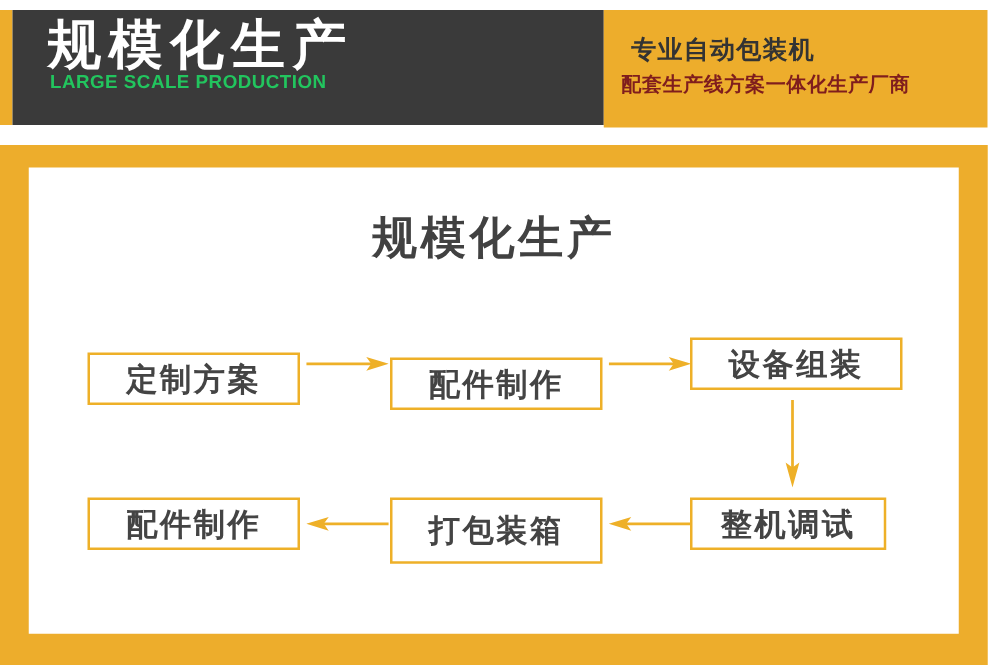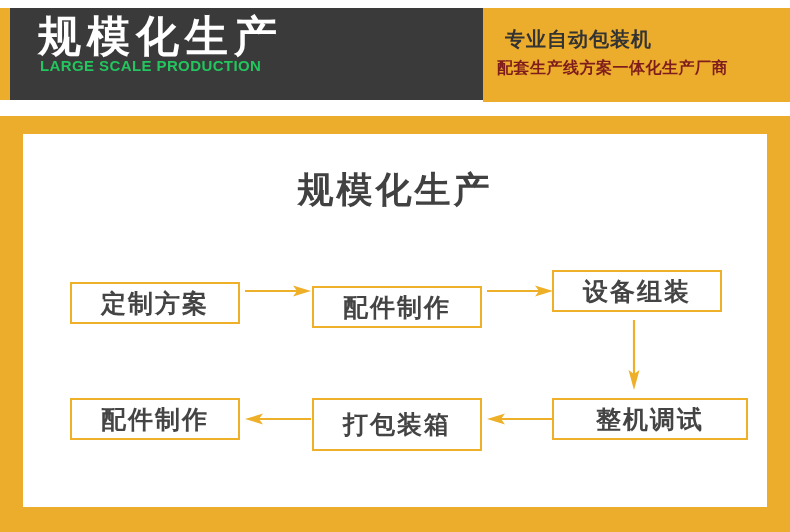--- a/index.html
+++ b/index.html
@@ -212,16 +212,16 @@
 
     <div class="flow-box" style="left:289px; top:264px; width:170px; height:53px;">打包装箱</div>
 
     <div class="arrow-h" style="left:464px; top:278px; width:66px;">
       <svg width="66" height="14" viewBox="0 0 66 14">
         <line x1="10" y1="7" x2="66" y2="7" stroke="#eeb028" stroke-width="2.2"></line>
         <polygon points="0,7 18,1.5 14,7 18,12.5" fill="#eeb028"></polygon>
       </svg>
     </div>
 
-    <div class="flow-box" style="left:529px; top:264px; width:196px; height:42px;">整机调试</div>
+    <div class="flow-box" style="left:529px; top:264px; width:157px; height:42px;">整机调试</div>
 
   </div>
 </div>
 
 </body></html>

